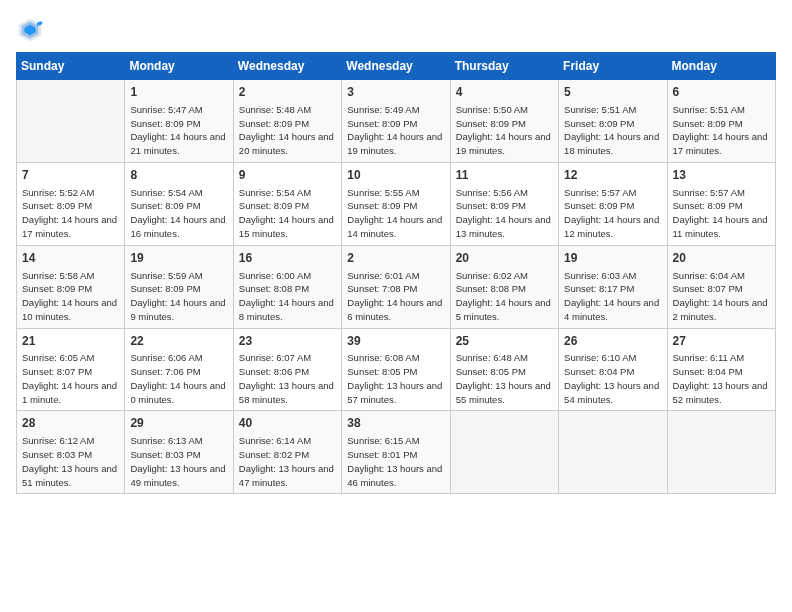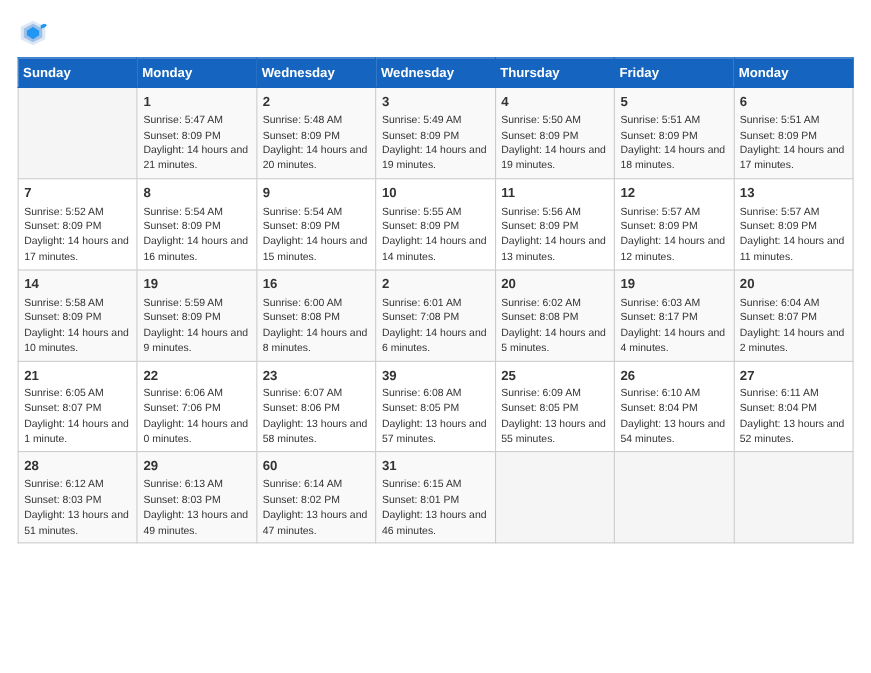--- a/index.html
+++ b/index.html
@@ -297,21 +297,21 @@
         </td>
         <td>
           <span class="day-number">39</span>
           <div class="day-info">Sunrise: 6:08 AM
 Sunset: 8:05 PM
 Daylight: 13 hours
 and 57 minutes.</div>
         </td>
         <td>
           <span class="day-number">25</span>
-          <div class="day-info">Sunrise: 6:09 AM
+          <div class="day-info">Sunrise: 6:48 AM
 Sunset: 8:05 PM
 Daylight: 13 hours
 and 55 minutes.</div>
         </td>
         <td>
           <span class="day-number">26</span>
           <div class="day-info">Sunrise: 6:10 AM
 Sunset: 8:04 PM
 Daylight: 13 hours
 and 54 minutes.</div>
@@ -333,28 +333,28 @@
 and 51 minutes.</div>
         </td>
         <td>
           <span class="day-number">29</span>
           <div class="day-info">Sunrise: 6:13 AM
 Sunset: 8:03 PM
 Daylight: 13 hours
 and 49 minutes.</div>
         </td>
         <td>
-          <span class="day-number">60</span>
+          <span class="day-number">40</span>
           <div class="day-info">Sunrise: 6:14 AM
 Sunset: 8:02 PM
 Daylight: 13 hours
 and 47 minutes.</div>
         </td>
         <td>
-          <span class="day-number">31</span>
+          <span class="day-number">38</span>
           <div class="day-info">Sunrise: 6:15 AM
 Sunset: 8:01 PM
 Daylight: 13 hours
 and 46 minutes.</div>
         </td>
         <td class="empty-cell"></td>
         <td class="empty-cell"></td>
         <td class="empty-cell"></td>
       </tr>
     </tbody>

